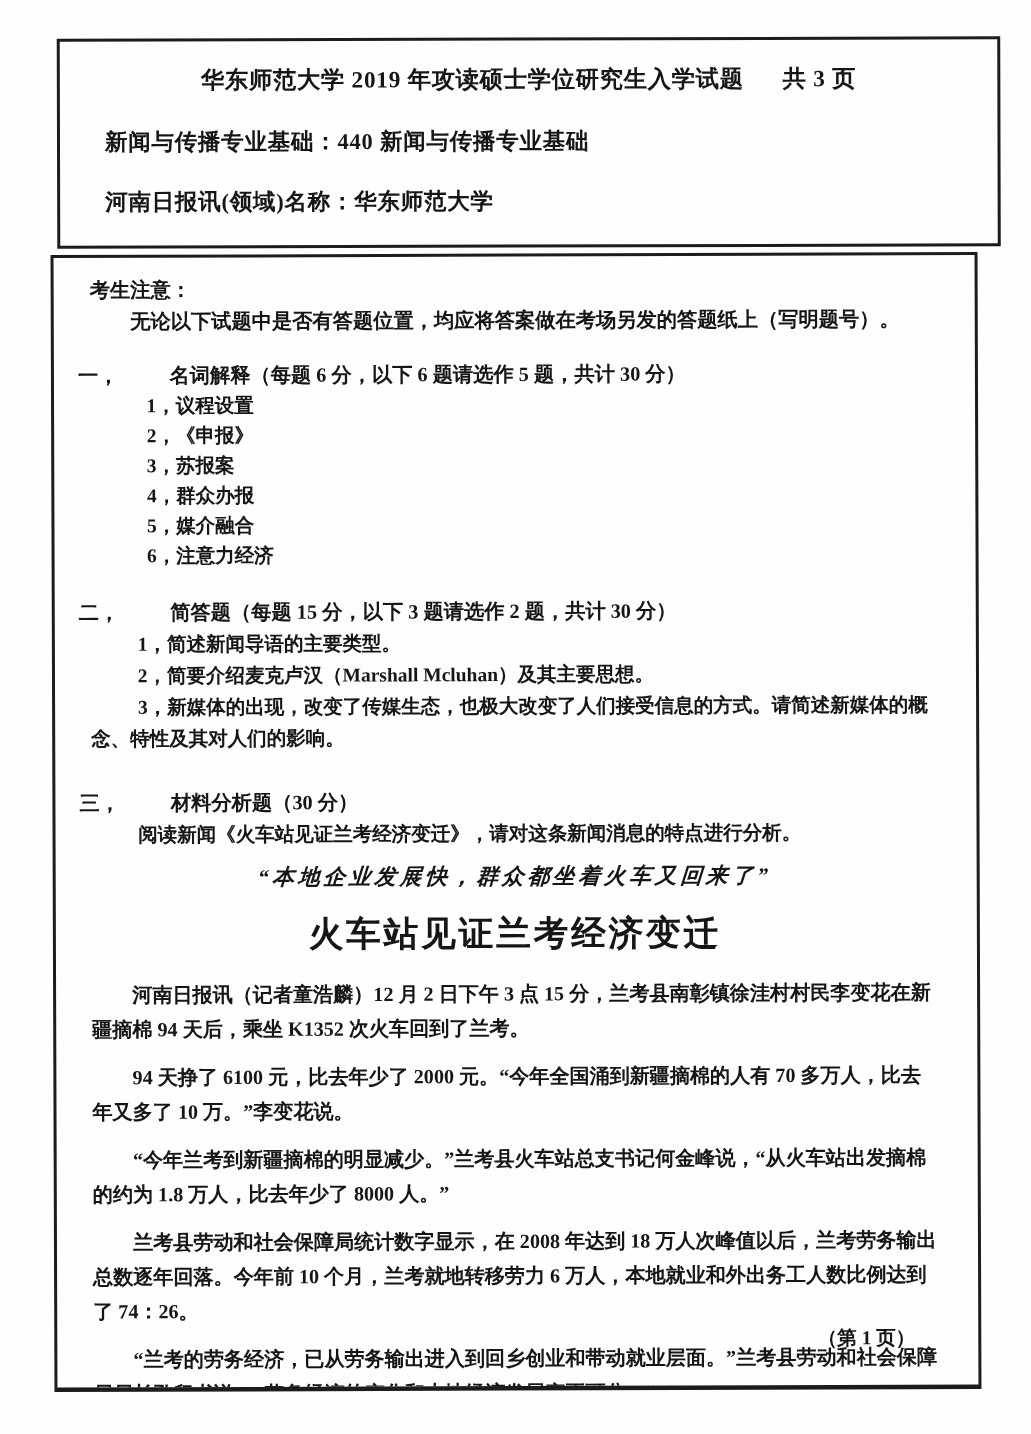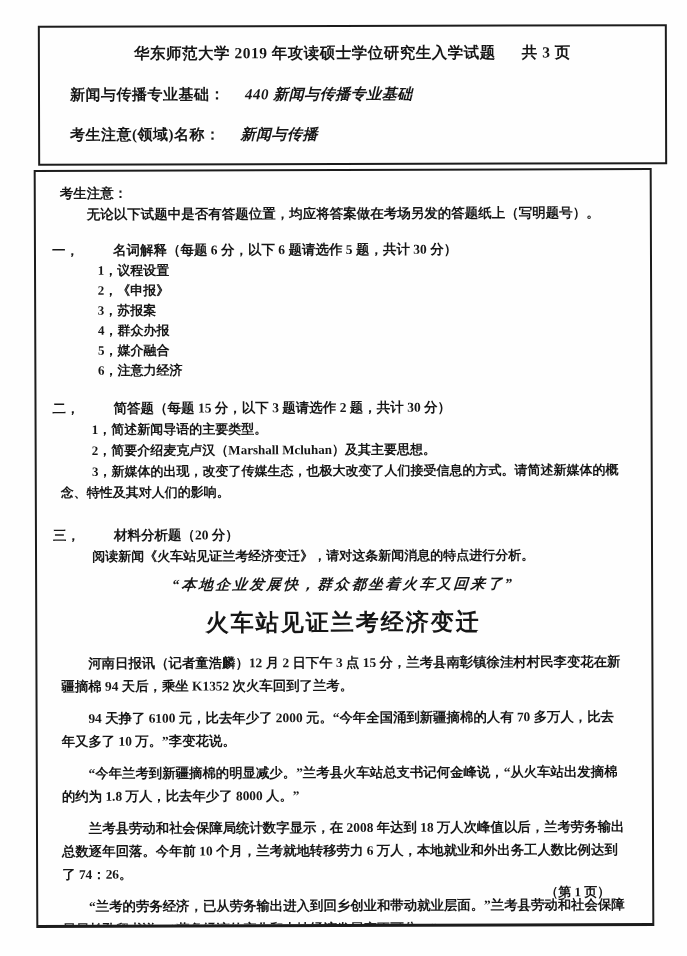--- a/index.html
+++ b/index.html
@@ -34,21 +34,21 @@
     letter-spacing: 0.5px;
     white-space: nowrap;
   }
   .page-count { margin-left: 26px; font-weight: bold; font-family: Liberation Serif, serif; }
   .meta-line {
     margin: 21px 0 0 30px;
     font-size: 15px;
     font-weight: bold;
     letter-spacing: 0.5px;
   }
-  .meta-line .value { margin-left: 20px; font-style: italic; }
+  .meta-line .value { margin-left: 0; }
 
   
   .main-box {
     position: absolute;
     left: 35px; top: 169px;
     width: 618px; height: 758px;
     border: 2px solid #1c1c1c;
     border-bottom-width: 3px;
     transform: rotate(-0.2deg);
     background: #fefefe;
@@ -145,21 +145,21 @@
   <div class="speck speck-d"></div>
 
   <div class="header-box">
     <div class="title-row">
       <span>华东师范大学 2019 年攻读硕士学位研究生入学试题</span><span class="page-count">共 3 页</span>
     </div>
     <div class="meta-line">
       <span>新闻与传播专业基础：</span><span class="value">440  新闻与传播专业基础</span>
     </div>
     <div class="meta-line">
-      <span>考生注意(领域)名称：</span><span class="value">新闻与传播</span>
+      <span>河南日报讯(领域)名称：</span><span class="value">华东师范大学</span>
     </div>
   </div>
 
   <div class="main-box">
 
     <div class="notice-title">考生注意：</div>
     <div class="notice-body">无论以下试题中是否有答题位置，均应将答案做在考场另发的答题纸上（写明题号）。</div>
 
     <div class="section-head sec1">
       <span>一，</span><span class="sec-title">名词解释（每题 6 分，以下 6 题请选作 5 题，共计 30 分）</span>
@@ -176,21 +176,21 @@
     <div class="section-head sec2">
       <span>二，</span><span class="sec-title">简答题（每题 15 分，以下 3 题请选作 2 题，共计 30 分）</span>
     </div>
     <div class="sec2-items">
       <p class="item">1，简述新闻导语的主要类型。</p>
       <p class="item">2，简要介绍麦克卢汉（Marshall Mcluhan）及其主要思想。</p>
       <p class="item">3，新媒体的出现，改变了传媒生态，也极大改变了人们接受信息的方式。请简述新媒体的概念、特性及其对人们的影响。</p>
     </div>
 
     <div class="section-head sec3">
-      <span>三，</span><span class="sec-title">材料分析题（20 分）</span>
+      <span>三，</span><span class="sec-title">材料分析题（30 分）</span>
     </div>
     <div class="sec3-intro">阅读新闻《火车站见证兰考经济变迁》，请对这条新闻消息的特点进行分析。</div>
 
     <div class="article">
       <div class="kicker">“本地企业发展快，群众都坐着火车又回来了”</div>
       <div class="headline">火车站见证兰考经济变迁</div>
       <p>河南日报讯（记者童浩麟）12 月 2 日下午 3 点 15 分，兰考县南彰镇徐洼村村民李变花在新疆摘棉 94 天后，乘坐 K1352 次火车回到了兰考。</p>
       <p>94 天挣了 6100 元，比去年少了 2000 元。“今年全国涌到新疆摘棉的人有 70 多万人，比去年又多了 10 万。”李变花说。</p>
       <p>“今年兰考到新疆摘棉的明显减少。”兰考县火车站总支书记何金峰说，“从火车站出发摘棉的约为 1.8 万人，比去年少了 8000 人。”</p>
       <p>兰考县劳动和社会保障局统计数字显示，在 2008 年达到 18 万人次峰值以后，兰考劳务输出总数逐年回落。今年前 10 个月，兰考就地转移劳力 6 万人，本地就业和外出务工人数比例达到了 74：26。</p>

